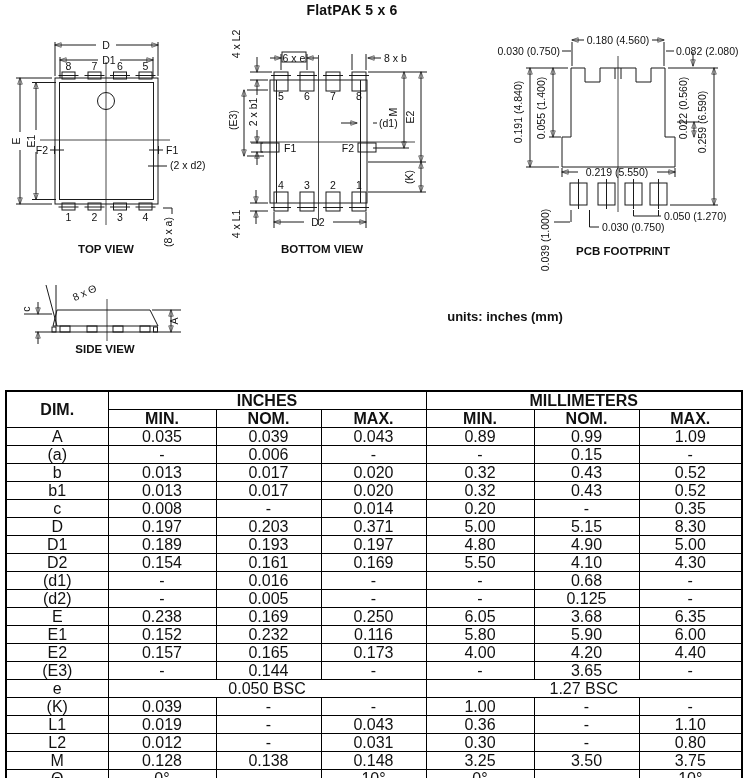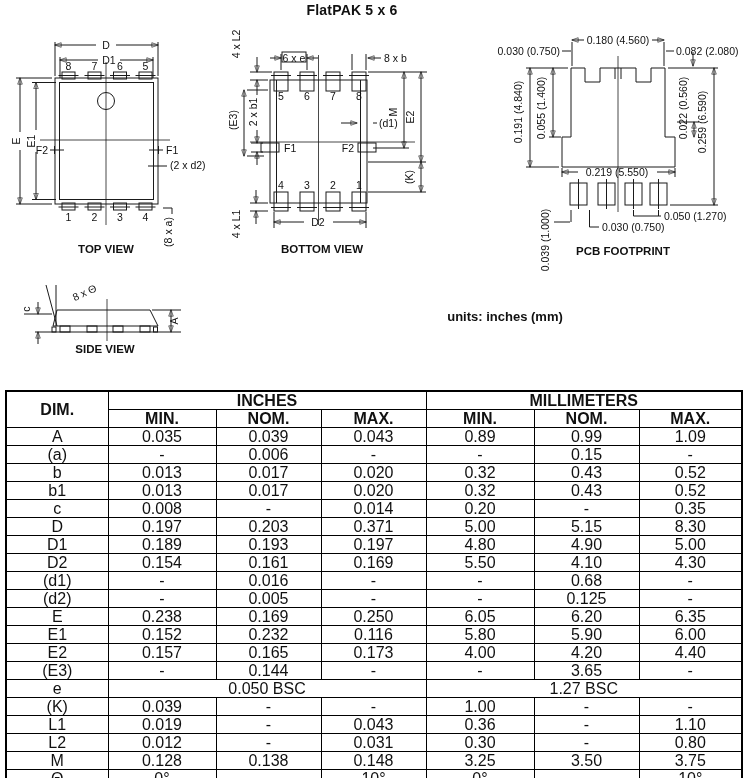--- a/index.html
+++ b/index.html
@@ -497,21 +497,21 @@
         <td>-</td>
         <td>0.125</td>
         <td>-</td>
       </tr>
       <tr>
         <td>E</td>
         <td>0.238</td>
         <td>0.169</td>
         <td>0.250</td>
         <td>6.05</td>
-        <td>6.20</td>
+        <td>3.68</td>
         <td>6.35</td>
       </tr>
       <tr>
         <td>E1</td>
         <td>0.152</td>
         <td>0.232</td>
         <td>0.116</td>
         <td>5.80</td>
         <td>5.90</td>
         <td>6.00</td>

